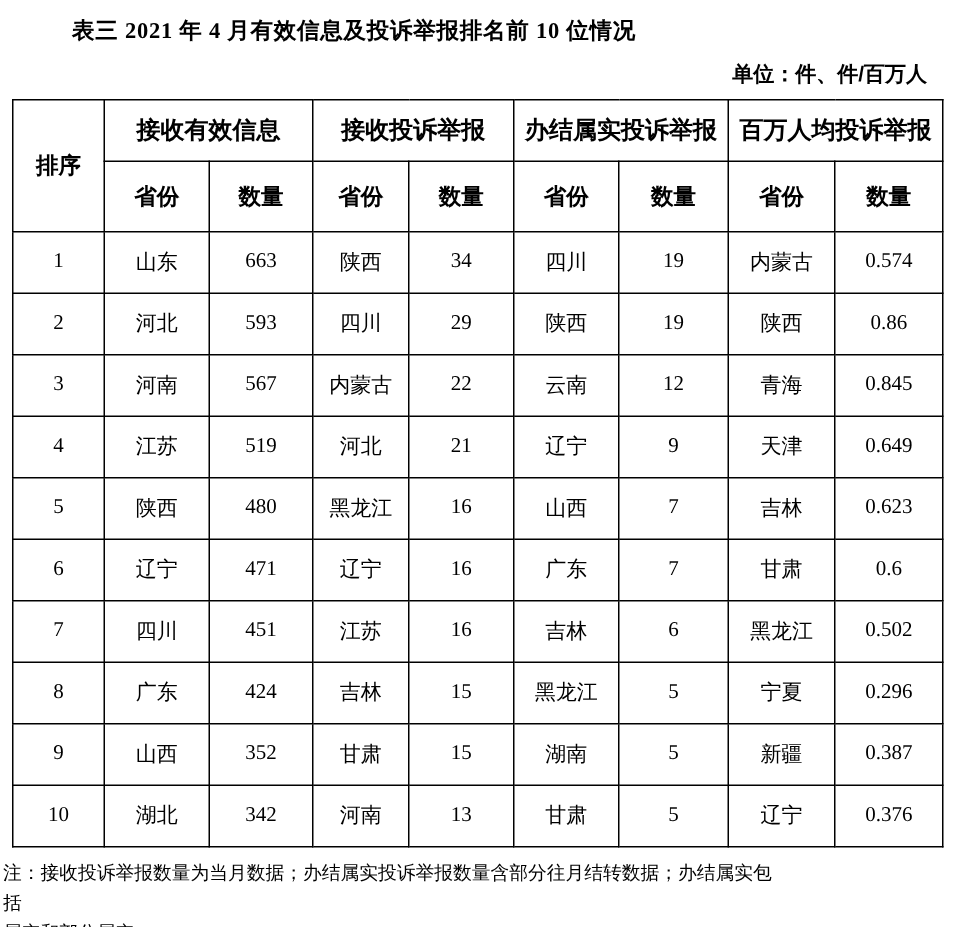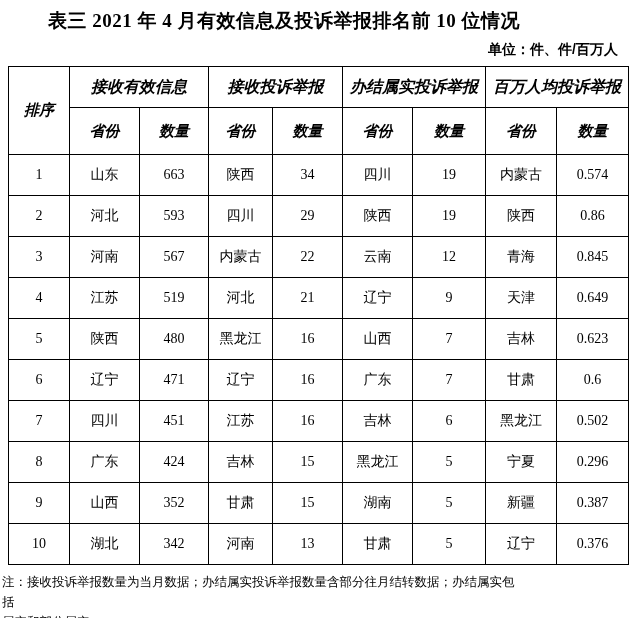--- a/index.html
+++ b/index.html
@@ -13,21 +13,21 @@
     position: relative;
     width: 637px;
     height: 618px;
     background: #ffffff;
     overflow: hidden;
   }
   .title {
     margin: 9px 0 0 48px;
     font-family: "Liberation Serif", serif;
     font-weight: bold;
-    font-size: 19px;
+    font-size: 15px;
     line-height: 24px;
     letter-spacing: 0.5px;
   }
   .unit-line {
     text-align: right;
     padding-right: 19px;
     font-size: 14px;
     font-weight: bold;
     margin-top: 8px;
     margin-bottom: 7px;
@@ -43,21 +43,20 @@
     border: 1px solid #000000;
     text-align: center;
     vertical-align: middle;
     padding: 0;
     overflow: hidden;
   }
   thead th {
     font-weight: bold;
     font-size: 15px;
     font-family: "Liberation Sans", sans-serif;
-    font-style: italic;
   }
   thead th.group {
     font-size: 16px;
     height: 40px;
   }
   thead tr.sub-row th {
     height: 46px;
   }
   tbody tr {
     height: 41px;

